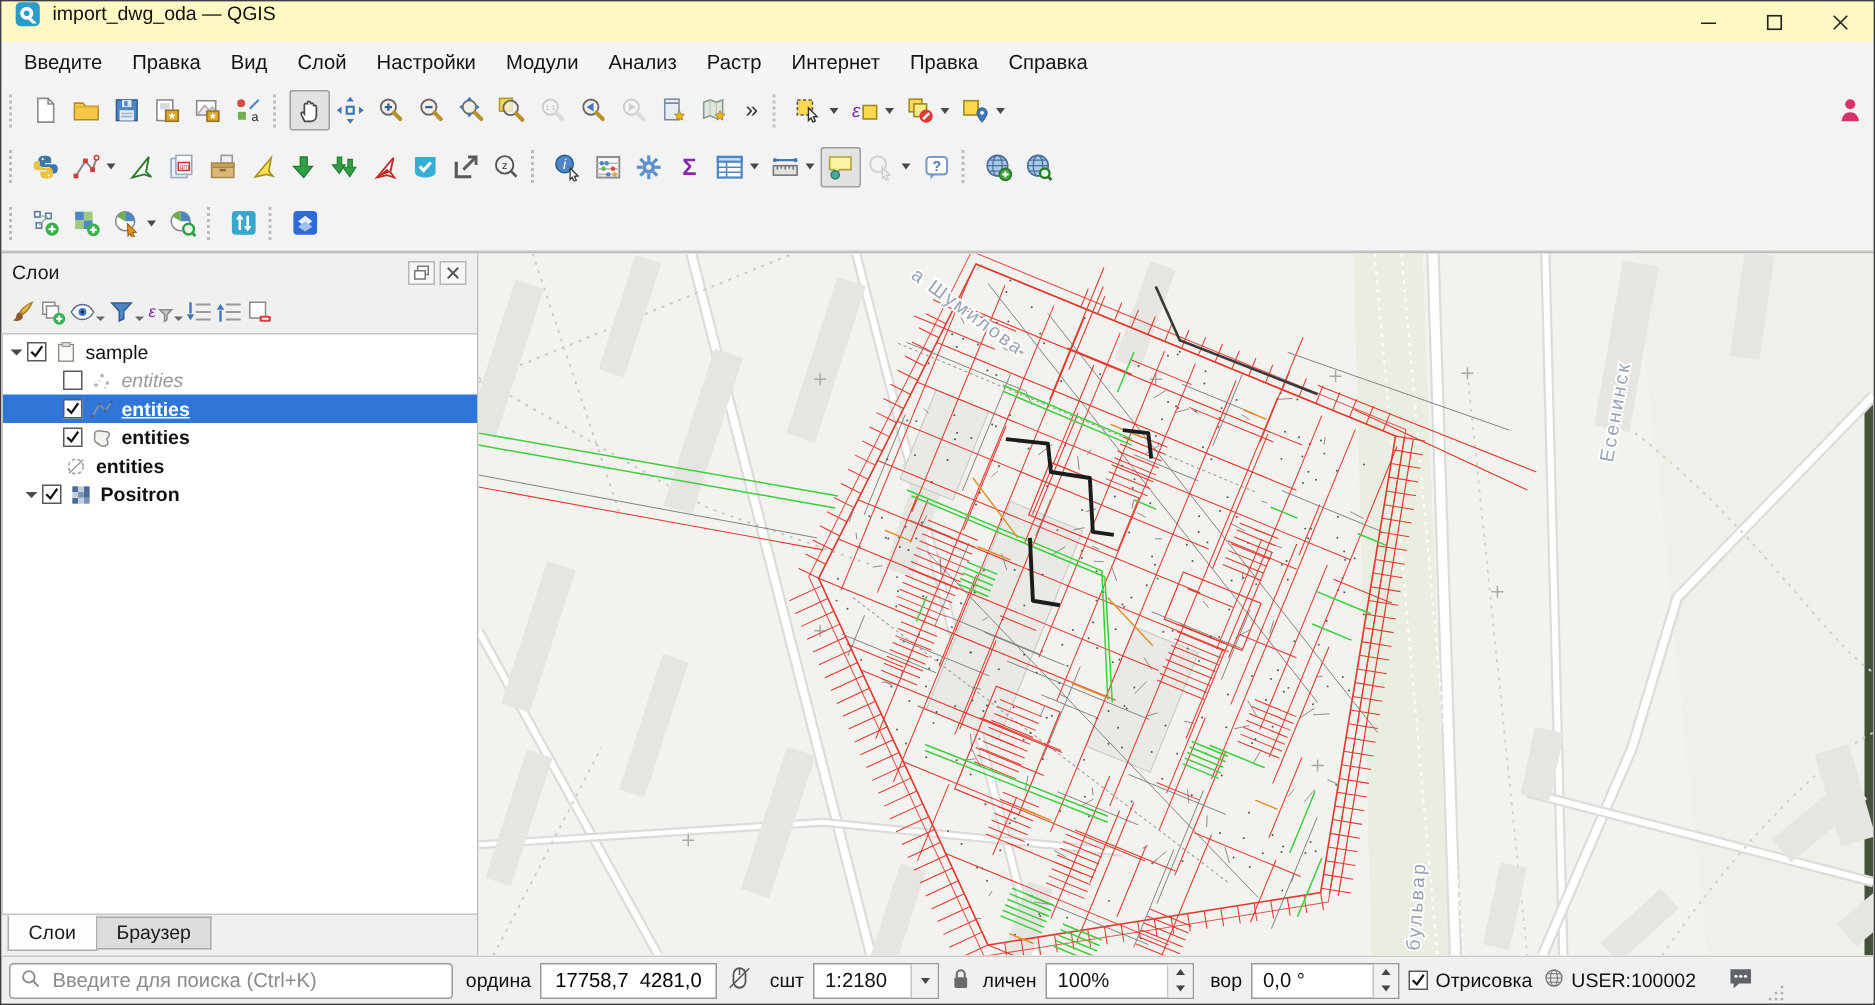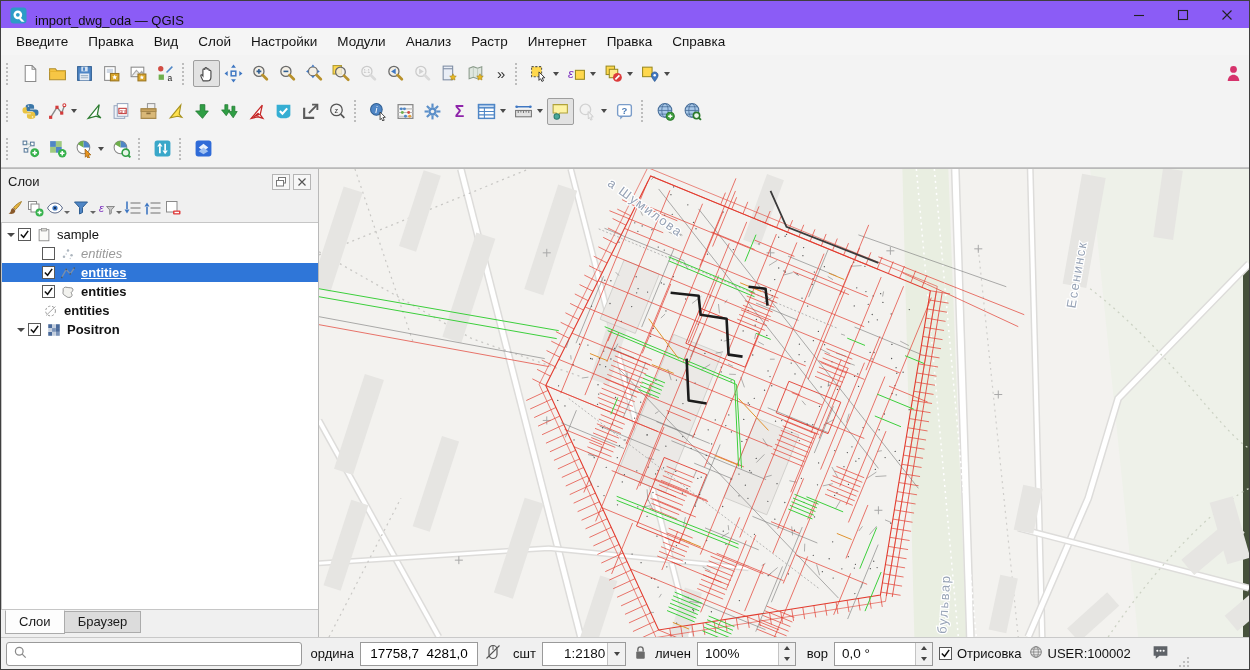--- a/index.html
+++ b/index.html
@@ -1,20 +1,20 @@
 <!DOCTYPE html>
 <html><head>
 <meta charset="utf-8">
 <style>
   html,body{margin:0;padding:0;background:#fff;}
   body{font-family:"Liberation Sans",sans-serif;}
   *{box-sizing:border-box;}
   .window{width:1250px;height:670px;border:1px solid #3f3f3f;display:flex;flex-direction:column;background:#f0f0f0;overflow:hidden;}
   
-  .titlebar{height:27px;background:#8b5cf6;display:flex;align-items:flex-end;padding-left:9px;gap:8px;flex:none;}
+  .titlebar{height:27px;background:#fef9c3;display:flex;align-items:flex-start;padding-left:9px;gap:8px;flex:none;}
   .title{font-size:13px;color:#101010;}
   .winbtns{margin-left:auto;display:flex;height:100%;}
   .winbtn{width:44px;display:flex;align-items:center;justify-content:center;}
   
   .menubar{height:27px;background:#f5f5f5;display:flex;align-items:center;padding-left:5px;flex:none;}
   .menu-item{padding:4px 10px;font-size:13.5px;color:#141414;}
   
   .tbrow{display:flex;align-items:center;background:#f3f3f3;padding:0 2px;flex:none;}
   #tb1{height:37px;}
   #tb2{height:38px;}
@@ -53,21 +53,21 @@
   .map-wrap{flex:1;position:relative;background:#f3f2ef;overflow:hidden;}
   .map-wrap svg{display:block;}
   
   .statusbar{height:32px;background:#f0f0f0;border-top:1px solid #c9c9c9;display:flex;align-items:center;font-size:13px;color:#111;gap:6px;padding:0 5px;flex:none;}
   .search-box{width:296px;height:24px;border:1px solid #9a9a9a;border-radius:3px;background:#fff;display:flex;align-items:center;padding:0 6px;gap:5px;flex:none;}
   .search-input{border:none;outline:none;flex:1;font-size:13.5px;color:#333;font-family:inherit;background:transparent;}
   .search-input::placeholder{color:#8a8a8a;}
   .sb-label{white-space:nowrap;overflow:hidden;flex:none;}
   .sb-input{height:24px;border:1px solid #9a9a9a;background:#fff;text-align:center;font-size:13.5px;font-family:inherit;flex:none;}
   .combo{display:flex;height:24px;border:1px solid #9a9a9a;background:#fff;align-items:center;flex:none;}
-  .combo-text{padding:0 21px;width:64px;font-size:13.5px;}
+  .combo-text{padding:0 7px;width:64px;font-size:13.5px;}
   .combo-btn{width:18px;height:100%;border-left:1px solid #c4c4c4;background:#f1f1f1;display:flex;align-items:center;justify-content:center;}
   .spin{display:flex;height:24px;border:1px solid #9a9a9a;background:#fff;align-items:center;flex:none;}
   .spin-text{padding:0 7px;width:80px;font-size:13.5px;}
   .spin-btns{width:17px;height:100%;display:flex;flex-direction:column;border-left:1px solid #c4c4c4;}
   .spin-b{flex:1;background:#f1f1f1;display:flex;align-items:center;justify-content:center;border:none;padding:0;}
   .up-tri{width:0;height:0;border-left:3.5px solid transparent;border-right:3.5px solid transparent;border-bottom:4px solid #444;}
   .down-tri{width:0;height:0;border-left:3.5px solid transparent;border-right:3.5px solid transparent;border-top:4px solid #444;}
   .sb-check{display:flex;align-items:center;gap:5px;flex:none;}
   .sb-group{display:flex;align-items:center;gap:4px;flex:none;}
   .grip{width:13px;height:13px;margin-left:2px;align-self:flex-end;flex:none;}
@@ -913,20 +913,21 @@
         </svg>
       </div>
   </div>
 
   <div class="statusbar">
     <div class="search-box">
       <span><svg width="15" height="15" viewBox="0 0 18 18">
             <circle cx="7.5" cy="7.5" r="4.6" fill="none" stroke="#8a8a8a" stroke-width="1.5"></circle>
             <path d="M11 11l4.2 4.2" stroke="#8a8a8a" stroke-width="1.5"></path>
           </svg></span>
+      <input class="search-input" placeholder="Введите для поиска (Ctrl+K)" style="">
     </div>
     <span class="sb-label" style="width:46px;text-align:right;">ордина</span>
     <input class="sb-input" style="width: 118px;" value="17758,7  4281,0">
     <span><svg width="18" height="18" viewBox="0 0 18 18">
           <rect x="5" y="2.5" width="8" height="13" rx="4" fill="#f5f5f5" stroke="#555" stroke-width="1.2"></rect>
           <path d="M9 2.5v4.5" stroke="#555"></path>
           <path d="M2.5 15.5L15.5 2.5" stroke="#555" stroke-width="1.1"></path>
         </svg></span>
     <span class="sb-label" style="width:28px;text-align:right;">сшт</span>
     <div class="combo">

